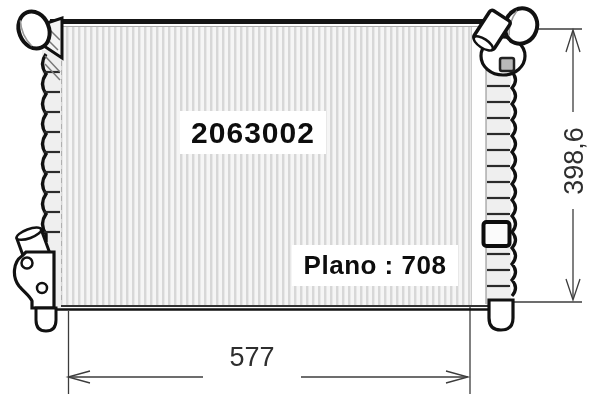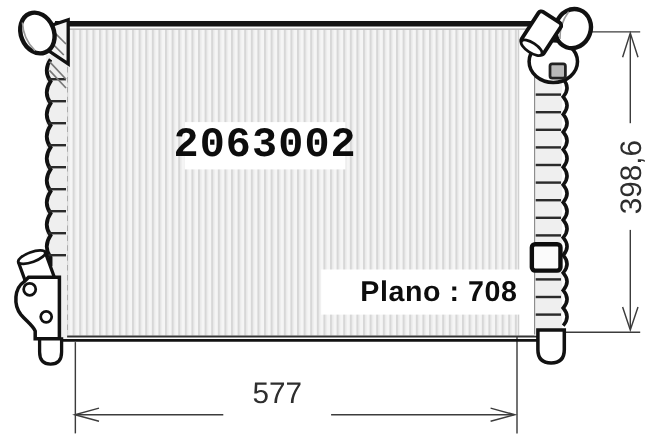--- a/index.html
+++ b/index.html
@@ -6,22 +6,22 @@
   .canvas {
     position:relative; width:600px; height:400px; background:#ffffff;
     font-family:"Liberation Sans", sans-serif; overflow:hidden;
   }
   .canvas svg { position:absolute; left:0; top:0; }
   .label-box {
     position:absolute; background:#ffffff; display:flex;
     align-items:center; justify-content:center;
     font-weight:bold; color:#0d0d0d; white-space:nowrap;
   }
-  .part-number { left:168px; top:111px; width:146px; height:43px; font-size:38px; letter-spacing:1px;font-family:Liberation Mono, monospace; }
-  .plano       { left:292px; top:245px; width:166px; height:41px; font-size:26px; letter-spacing:0.5px;padding-left:24px; }
+  .part-number { left:180px; top:111px; width:146px; height:43px; font-size:30px; letter-spacing:1px; }
+  .plano       { left:292px; top:245px; width:166px; height:41px; font-size:26px; letter-spacing:0.5px; }
   .dim-text {
     position:absolute; color:#2e2e2e; font-size:27px; font-weight:normal;
     text-align:center; white-space:nowrap;
   }
   .dim-width  { left:202px; top:342px; width:100px; height:30px; }
   .dim-height {
     left:519px; top:146px; width:110px; height:30px;
     transform:rotate(-90deg); transform-origin:center;
   }
 </style>

